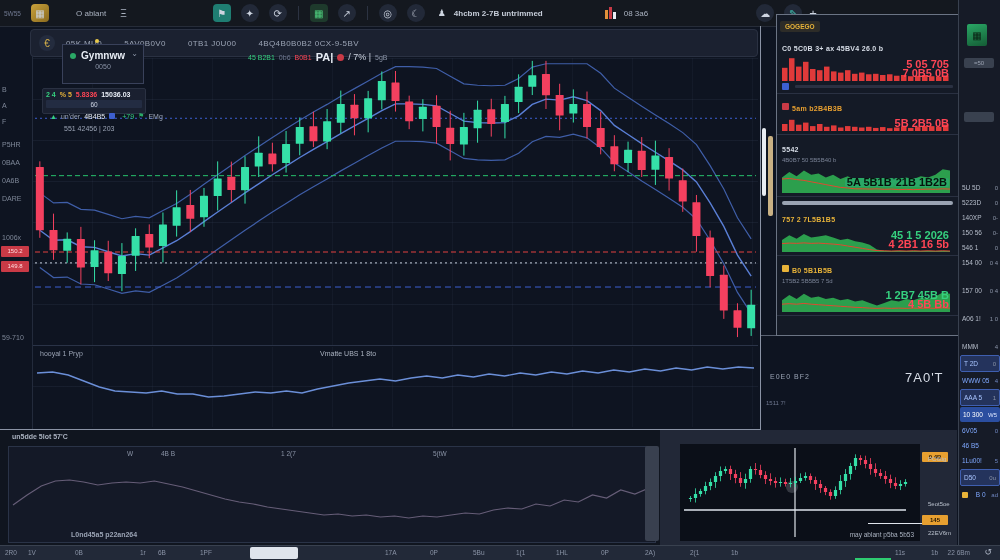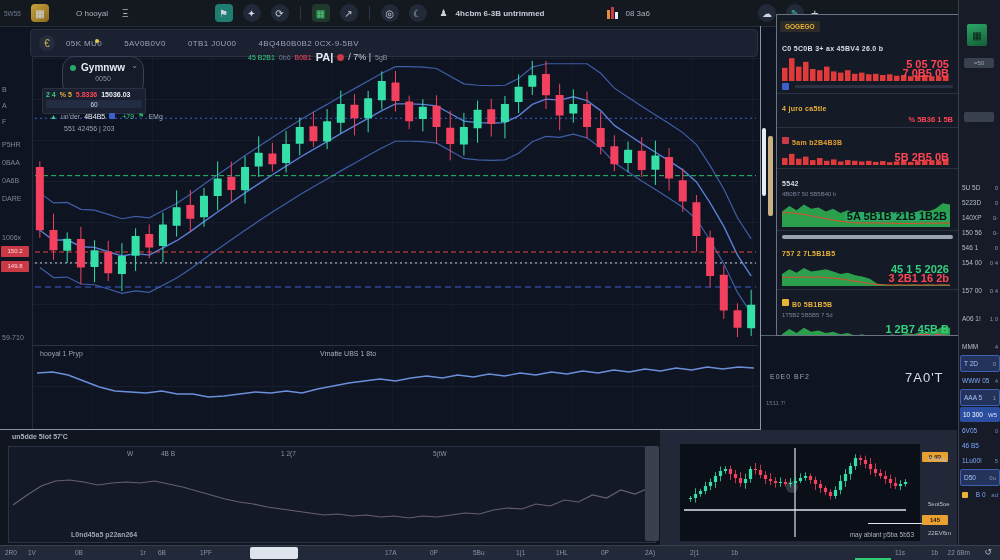--- a/index.html
+++ b/index.html
@@ -13,22 +13,22 @@
          justify-content:center;font-size:10px;color:#cdd4e0;margin:0 5px;}
   .tb-sq{border-radius:4px;}
   .sep{width:1px;height:14px;background:#2c3342;margin:0 6px;}
   
   #menubar{left:30px;top:29px;width:726px;height:26px;background:#1b2130;border:1px solid #2a3142;
            border-radius:4px;display:flex;align-items:center;font-size:8px;color:#9aa3b4;}
   #menubar .mi{margin:0 11px;letter-spacing:.4px;}
   #logo{width:16px;height:16px;border-radius:50%;background:#242c3e;color:#d8b24a;display:flex;
         align-items:center;justify-content:center;font-size:10px;margin-left:8px;}
   
-  #symbox{left:62px;top:56px;width:80px;height:38px;background:#151b29;border:1px solid #39415a;
-          border-radius:13px;text-align:center;}
+  #symbox{left:62px;top:44px;width:80px;height:38px;background:#151b29;border:1px solid #39415a;
+          border-radius:0;text-align:center;}
   #symname{font-size:10px;font-weight:bold;color:#e8edf5;margin-top:5px;}
   #symsub{font-size:7px;color:#8a93a6;margin-top:2px;}
   .dot{border-radius:50%;display:inline-block;}
   
   #stats{left:42px;top:88px;width:104px;height:26px;background:#1a2030;border:1px solid #2a3142;
          border-radius:2px;font-size:7px;padding:2px 3px;box-sizing:border-box;}
   #statbar{margin-top:2px;height:8px;background:#232c42;border-radius:1px;display:flex;align-items:center;
            justify-content:center;font-size:6.5px;color:#cfd6e4;}
   
   .legend{font-size:7px;color:#9aa3b4;display:flex;align-items:center;gap:4px;}
@@ -79,33 +79,33 @@
            text-align:center;line-height:10px;}
 </style>
 </head>
 <body>
 
 <div id="app">
 
   <div id="toolbar" class="abs">
     <span style="margin-left:4px;font-size:6.5px;color:#6f7890;">5W55</span>
     <span class="tb-ic tb-sq" style="background:linear-gradient(135deg,#caa23c,#8a6a1e);margin-left:10px;">▦</span>
-    <span style="margin-left:22px;">O hooyal</span>
+    <span style="margin-left:22px;">O ablant</span>
     <span style="margin-left:14px;font-size:10px;">Ξ</span>
     <span class="tb-ic tb-sq" style="background:#1f7d72;margin-left:86px;">⚑</span>
     <span class="tb-ic">✦</span>
     <span class="tb-ic">⟳</span>
     <span class="sep"></span>
     <span class="tb-ic tb-sq" style="background:#1e3a2c;color:#4fd27f;">▦</span>
     <span class="tb-ic">↗</span>
     <span class="sep"></span>
     <span class="tb-ic">◎</span>
     <span class="tb-ic">☾</span>
     <span style="margin-left:8px;font-size:9px;color:#cdd4e0;">♟</span>
-    <span style="margin-left:8px;font-weight:bold;color:#c5ccd8;">4hcbm 6-3B untrimmed</span>
+    <span style="margin-left:8px;font-weight:bold;color:#c5ccd8;">4hcbm 2-7B untrimmed</span>
     <span style="margin-left:62px;display:flex;gap:1px;align-items:flex-end;height:12px;">
       <i style="width:3px;height:9px;background:#e0903a;"></i>
         <i style="width:3px;height:12px;background:#c93a46;"></i>
         <i style="width:3px;height:7px;background:#e8edf5;"></i>
     </span>
     <span style="margin-left:8px;">08 3a6</span>
     <span class="tb-ic" style="margin-left:108px;">☁</span>
     <span class="tb-ic" style="color:#3fc0b0;">✎</span>
     <span style="font-size:13px;color:#cdd4e0;margin-left:2px;">+</span>
   </div>
@@ -456,26 +456,20 @@
               <div style="color: rgb(255, 69, 85);">5 05 705</div>
               <div style="color: rgb(255, 69, 85);">7 0B5 0B</div>
             </div>
           </div>
           <div style="margin-top: 2px; display: flex; align-items: center; gap: 3px;">
             <span class="icsq" style="background: rgb(61, 95, 208);"></span>
             <span style="flex: 1 1 0%; height: 3px; background: rgb(42, 49, 66); border-radius: 1px;"></span>
           </div>
         </div>
         <div class="card">
-          <div><span class="ttl" style="color: rgb(232, 179, 57);">4 juro ca5tle</span></div>
-          <div style="text-align: right;">
-            <div style="font-size: 7.5px; font-weight: bold; color: rgb(255, 69, 85);">% 5B36  1 5B</div>
-          </div>
-        </div>
-        <div class="card">
           <div><span class="icsq" style="background: rgb(201, 58, 70);"></span><span class="ttl" style="color: rgb(232, 160, 48);">5am b2B4B3B</span></div>
           <div style="position: relative; height: 14px; margin-top: 2px;">
             <svg width="168" height="14" style="position: absolute; left: 0px; top: 0px;">
               <rect x="0" y="7" width="5.5" height="7" fill="#e03a3a"></rect>
               <rect x="7" y="2.799999999999999" width="5.5" height="11.200000000000001" fill="#e03a3a"></rect>
               <rect x="14" y="7.7" width="5.5" height="6.3" fill="#e03a3a"></rect>
               <rect x="21" y="5.6" width="5.5" height="8.4" fill="#e03a3a"></rect>
               <rect x="28" y="9.100000000000001" width="5.5" height="4.8999999999999995" fill="#e03a3a"></rect>
               <rect x="35" y="7" width="5.5" height="7" fill="#e03a3a"></rect>
               <rect x="42" y="9.8" width="5.5" height="4.2" fill="#e03a3a"></rect>
@@ -516,21 +510,21 @@
         <div class="card">
           <div style="height: 4px; background: rgb(154, 163, 178); border-radius: 2px; margin: 1px 0px 3px;"></div>
           <div><span class="ttl" style="color: rgb(232, 179, 57);">757 2 7L5B1B5</span></div>
           <div style="position: relative; height: 24px; margin-top: 2px;">
             <svg width="168" height="24" style="position: absolute; left: 0px; top: 0px;">
               <polygon points="0,12 7.304347826086956,7.200000000000003 14.608695652173912,10.799999999999999 21.91304347826087,6 29.217391304347824,9.600000000000001 36.52173913043478,8.399999999999999 43.82608695652174,7.200000000000003 51.130434782608695,9.600000000000001 58.43478260869565,12 65.73913043478261,10.799999999999999 73.04347826086956,13.2 80.34782608695652,14.399999999999999 87.65217391304348,16.8 94.95652173913044,21.6 102.26086956521739,22.8 109.56521739130434,23.04 116.8695652173913,22.8 124.17391304347827,23.04 131.47826086956522,22.8 138.7826086956522,23.04 146.08695652173913,22.8 153.3913043478261,23.04 160.69565217391303,22.8 168,23.04 168,24 0,24" fill="#2fae52" opacity="0.9"></polygon>
               <polyline points="0,15.600000000000001 7.304347826086956,15.120000000000001 14.608695652173912,15.36 21.91304347826087,14.879999999999999 29.217391304347824,15.36 36.52173913043478,15.120000000000001 43.82608695652174,15.600000000000001 51.130434782608695,16.08 58.43478260869565,16.8 65.73913043478261,18 73.04347826086956,19.2 80.34782608695652,20.4 87.65217391304348,21.6 94.95652173913044,22.56 102.26086956521739,22.8 109.56521739130434,23.04 116.8695652173913,22.8 124.17391304347827,23.04 131.47826086956522,22.8 138.7826086956522,23.04 146.08695652173913,22.8 153.3913043478261,23.04 160.69565217391303,22.8 168,23.04" fill="none" stroke="#e04a30" stroke-width="1"></polyline>
             </svg>
             <div class="vals">
               <div style="color: rgb(53, 208, 127);">45 1 5 2026</div>
-              <div style="color: rgb(255, 69, 85);">3 2B1 16 2b</div>
+              <div style="color: rgb(255, 69, 85);">4 2B1 16 5b</div>
             </div>
           </div>
         </div>
         <div class="card">
           <div><span class="icsq" style="background: rgb(232, 179, 57);"></span><span class="ttl" style="color: rgb(232, 179, 57);">B0 5B1B5B</span></div>
           <div class="cap">1T5B2 5B5B5 7 5d</div>
           <div style="position: relative; height: 26px; margin-top: 2px;">
             <svg width="168" height="26" style="position: absolute; left: 0px; top: 0px;">
               <polygon points="0,14.299999999999999 7.304347826086956,9.099999999999998 14.608695652173912,13 21.91304347826087,7.800000000000001 29.217391304347824,11.7 36.52173913043478,10.4 43.82608695652174,13 51.130434782608695,11.7 58.43478260869565,14.299999999999999 65.73913043478261,13 73.04347826086956,15.6 80.34782608695652,14.299999999999999 87.65217391304348,16.9 94.95652173913044,19.5 102.26086956521739,16.9 109.56521739130434,14.299999999999999 116.8695652173913,15.6 124.17391304347827,13 131.47826086956522,14.299999999999999 138.7826086956522,11.7 146.08695652173913,13 153.3913043478261,10.4 160.69565217391303,6.5 168,7.800000000000001 168,26 0,26" fill="#2fae52" opacity="0.9"></polygon>
               <polyline points="0,18.2 7.304347826086956,17.68 14.608695652173912,18.2 21.91304347826087,17.42 29.217391304347824,18.2 36.52173913043478,18.72 43.82608695652174,19.240000000000002 51.130434782608695,19.759999999999998 58.43478260869565,20.28 65.73913043478261,20.8 73.04347826086956,21.32 80.34782608695652,21.58 87.65217391304348,22.1 94.95652173913044,22.36 102.26086956521739,22.1 109.56521739130434,22.36 116.8695652173913,22.1 124.17391304347827,22.36 131.47826086956522,22.1 138.7826086956522,22.36 146.08695652173913,22.1 153.3913043478261,22.36 160.69565217391303,21.84 168,22.1" fill="none" stroke="#e04a30" stroke-width="1"></polyline>

